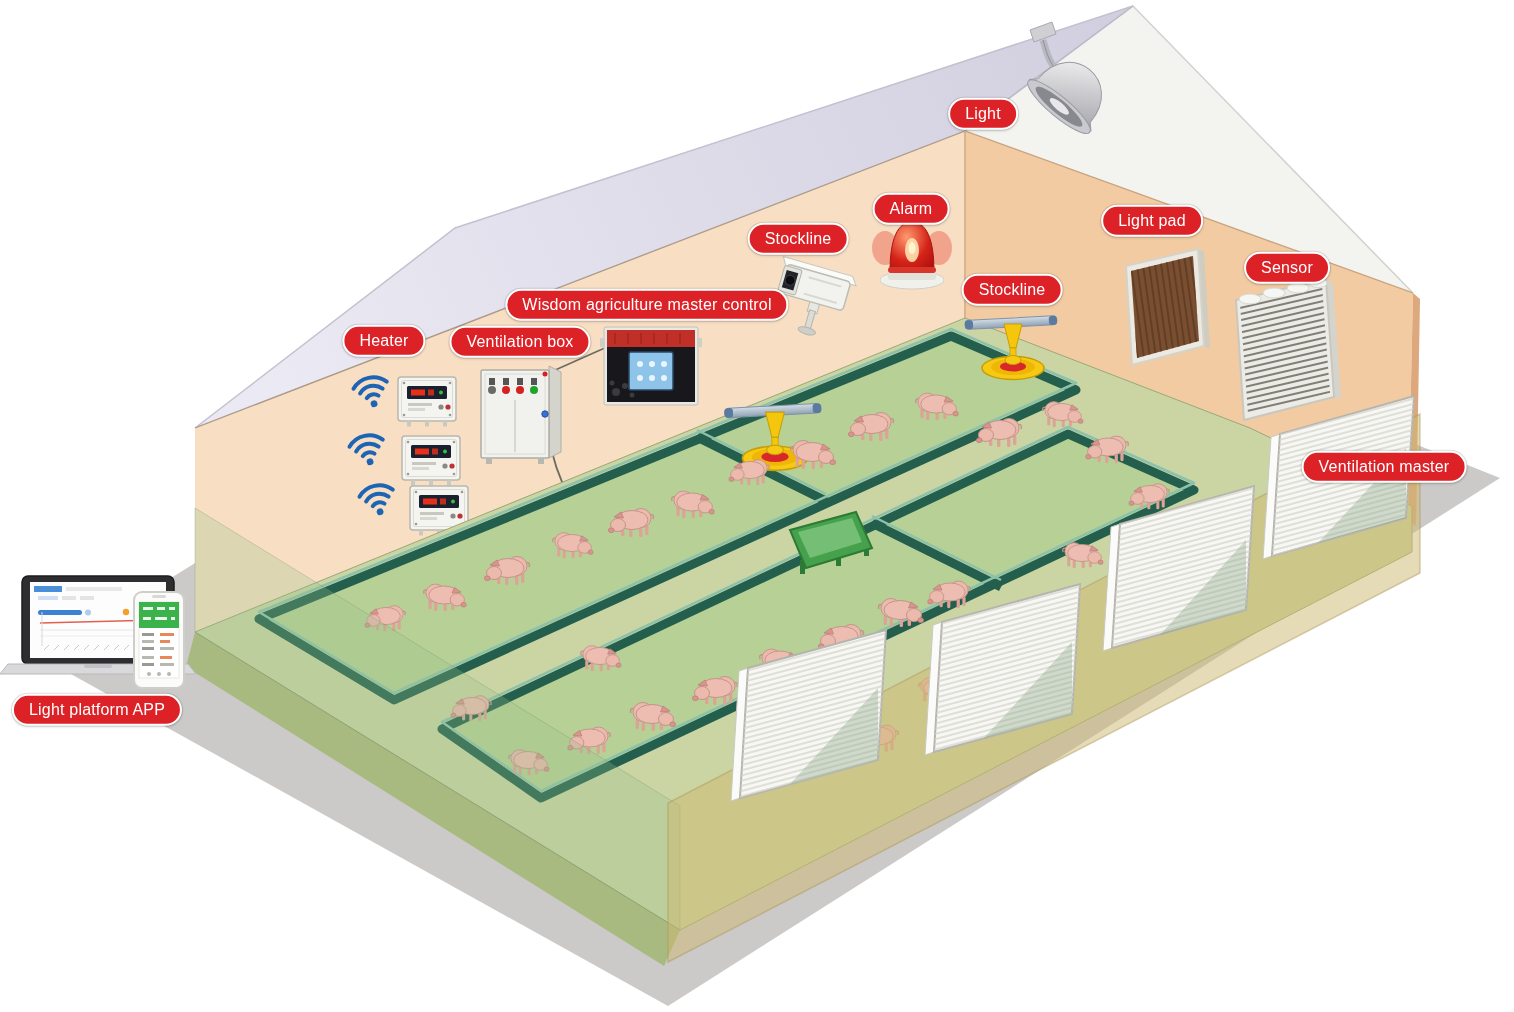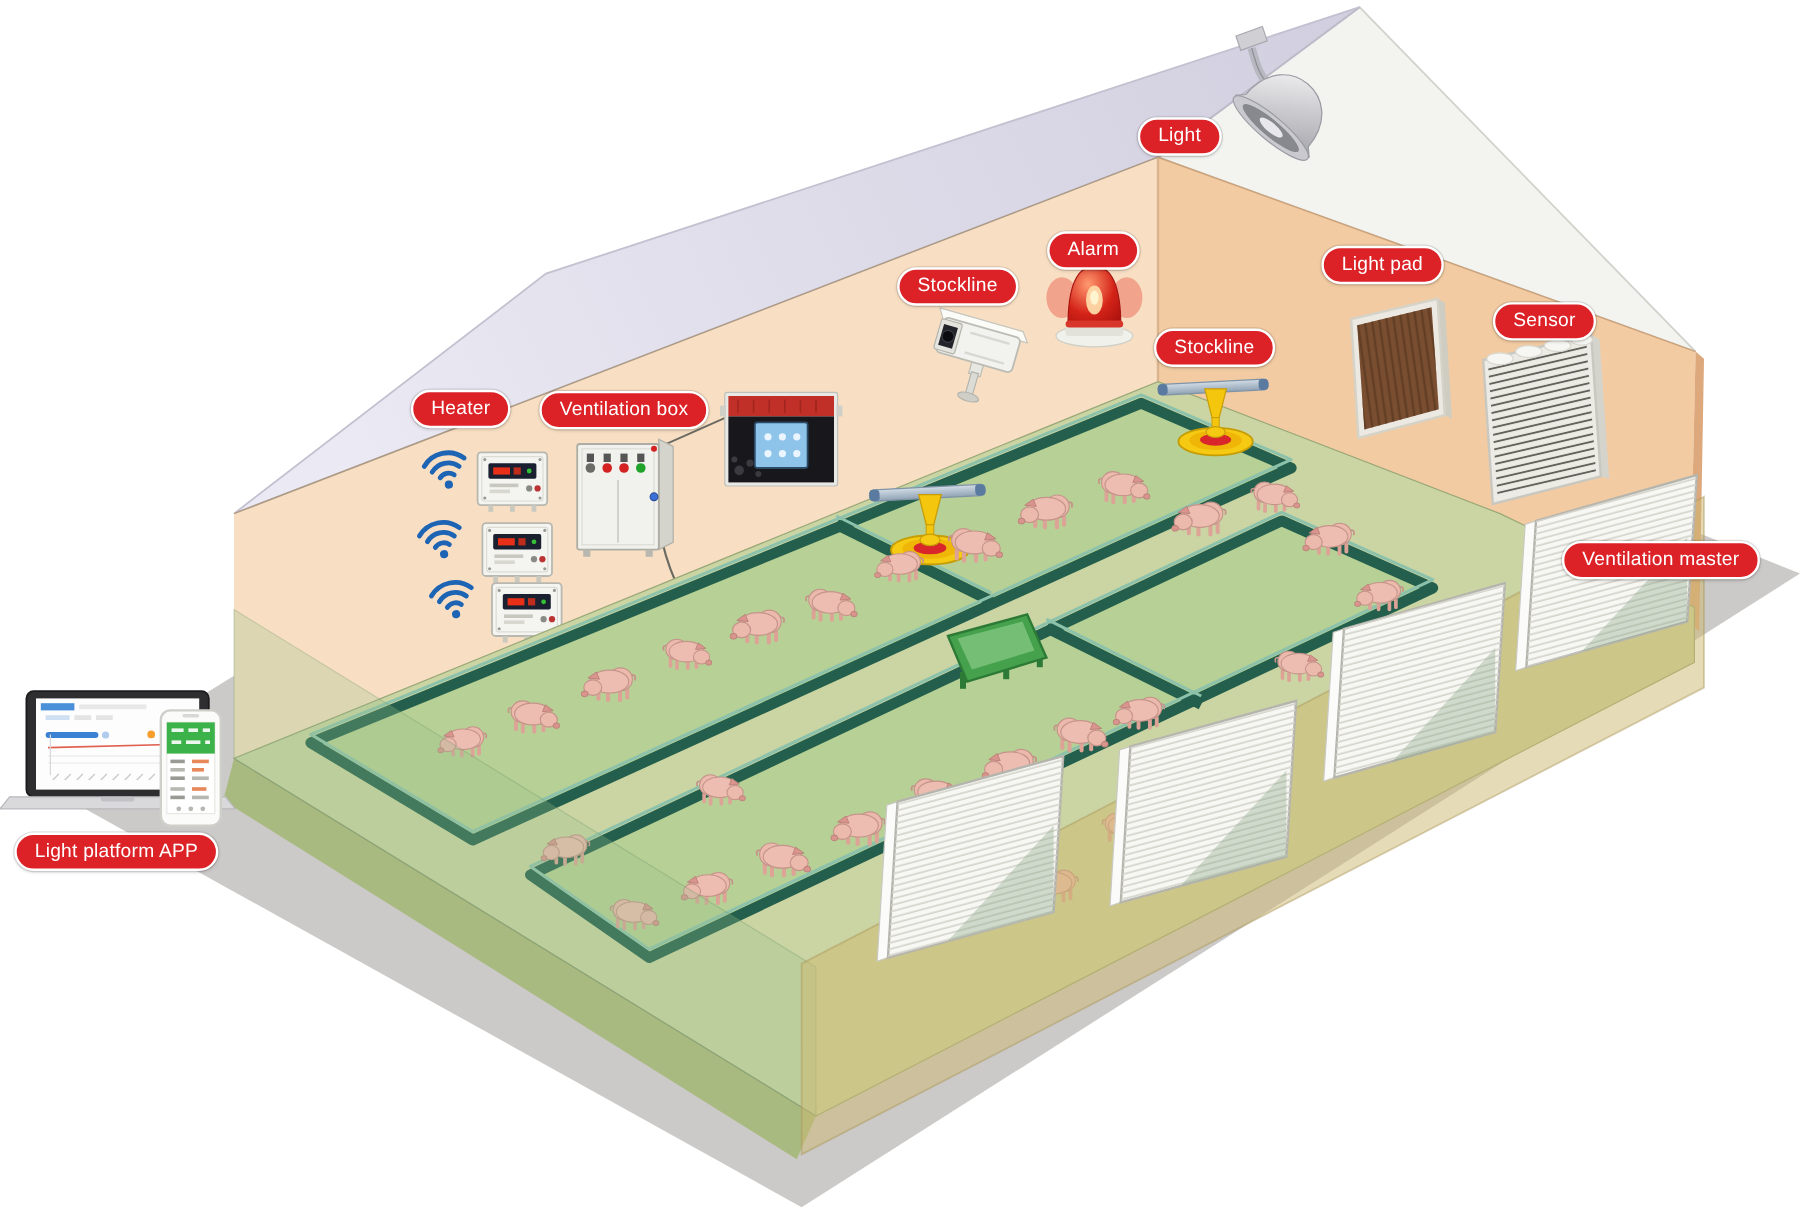--- a/index.html
+++ b/index.html
@@ -390,20 +390,21 @@
       <circle cx="149" cy="674" r="2" fill="#b8b8b2"></circle>
           <circle cx="159" cy="674" r="2" fill="#b8b8b2"></circle>
           <circle cx="169" cy="674" r="2" fill="#b8b8b2"></circle>
     </g>
   </g>
 </svg>
 
   <div class="pill" style="left:983px;top:114px">Light</div>
   <div class="pill" style="left:911px;top:209px">Alarm</div>
   <div class="pill" style="left:798px;top:239px">Stockline</div>
+  <div class="pill" style="left:647px;top:305px">Wisdom agriculture master control</div>
   <div class="pill" style="left:1152px;top:221px">Light pad</div>
   <div class="pill" style="left:1287px;top:268px">Sensor</div>
   <div class="pill" style="left:1012px;top:290px">Stockline</div>
   <div class="pill" style="left:384px;top:341px">Heater</div>
   <div class="pill" style="left:520px;top:342px">Ventilation box</div>
   <div class="pill" style="left:1384px;top:467px">Ventilation master</div>
   <div class="pill" style="left:97px;top:710px">Light platform APP</div>
 </div>
 
 </body></html>

